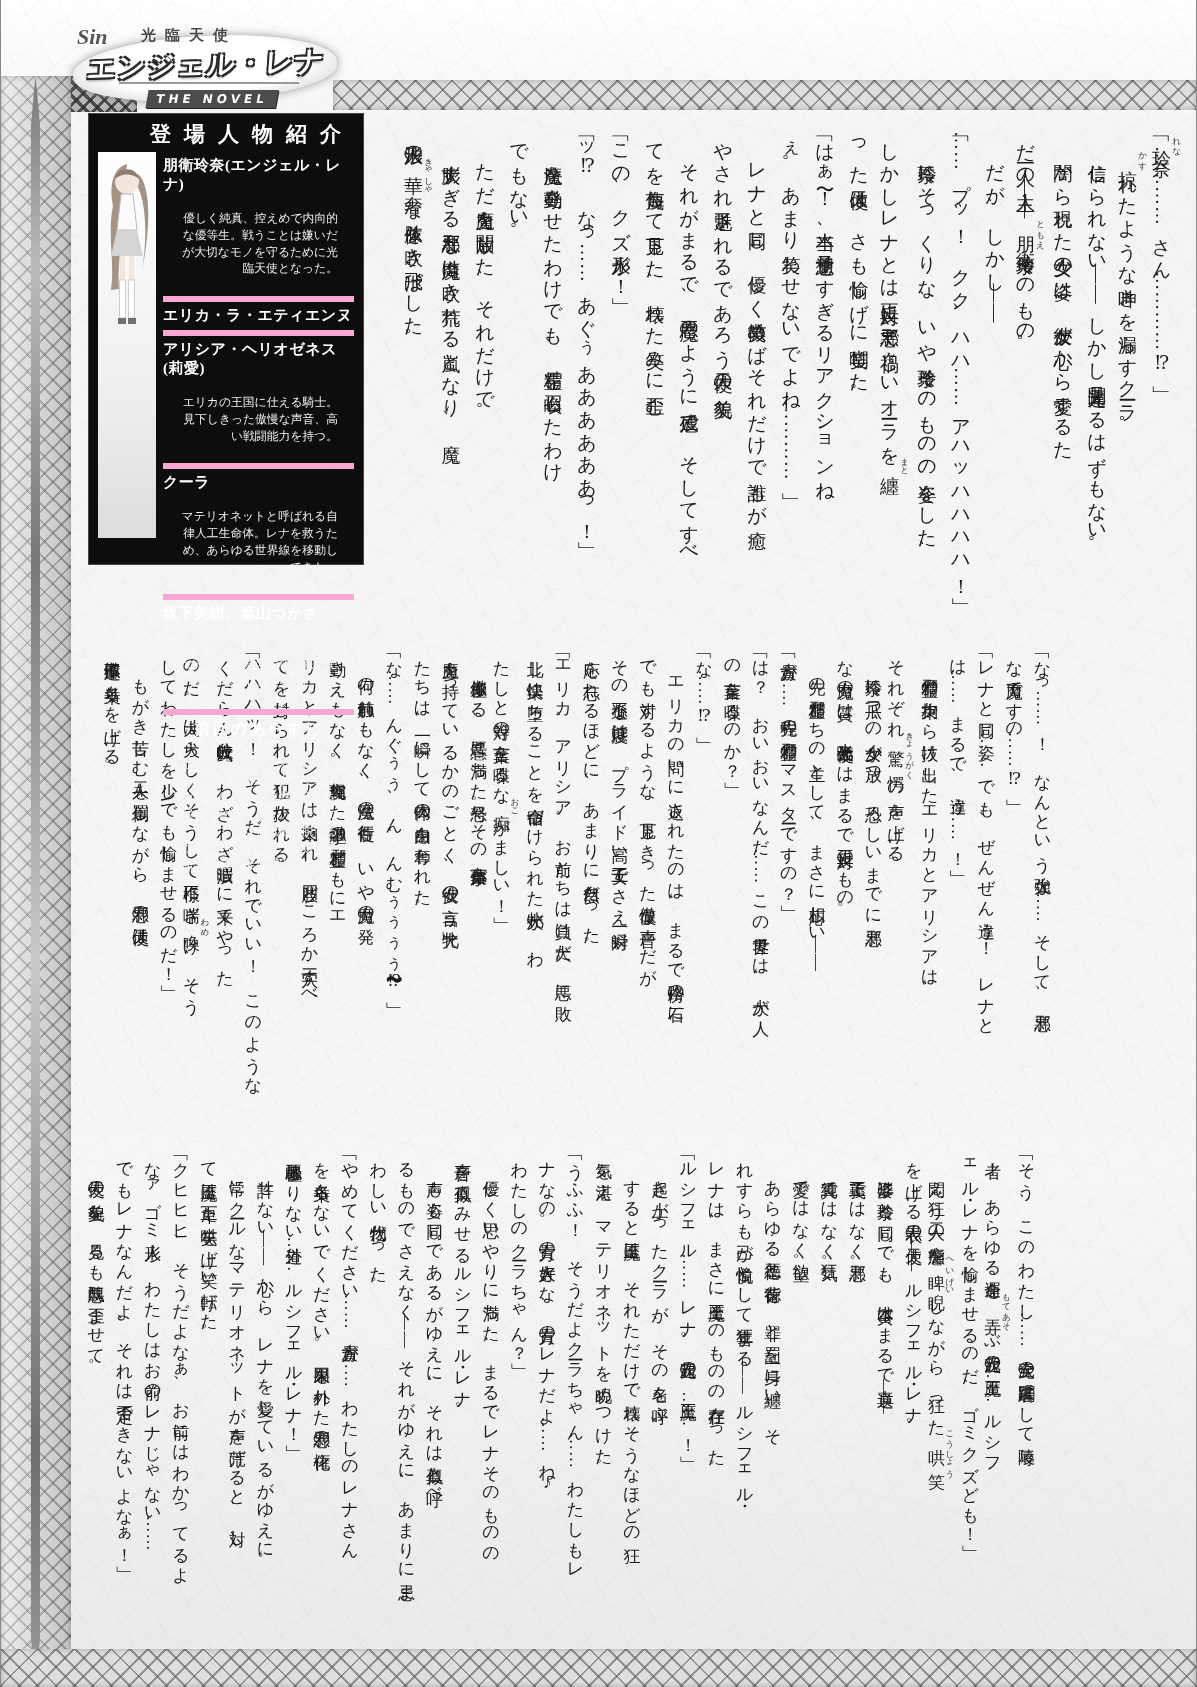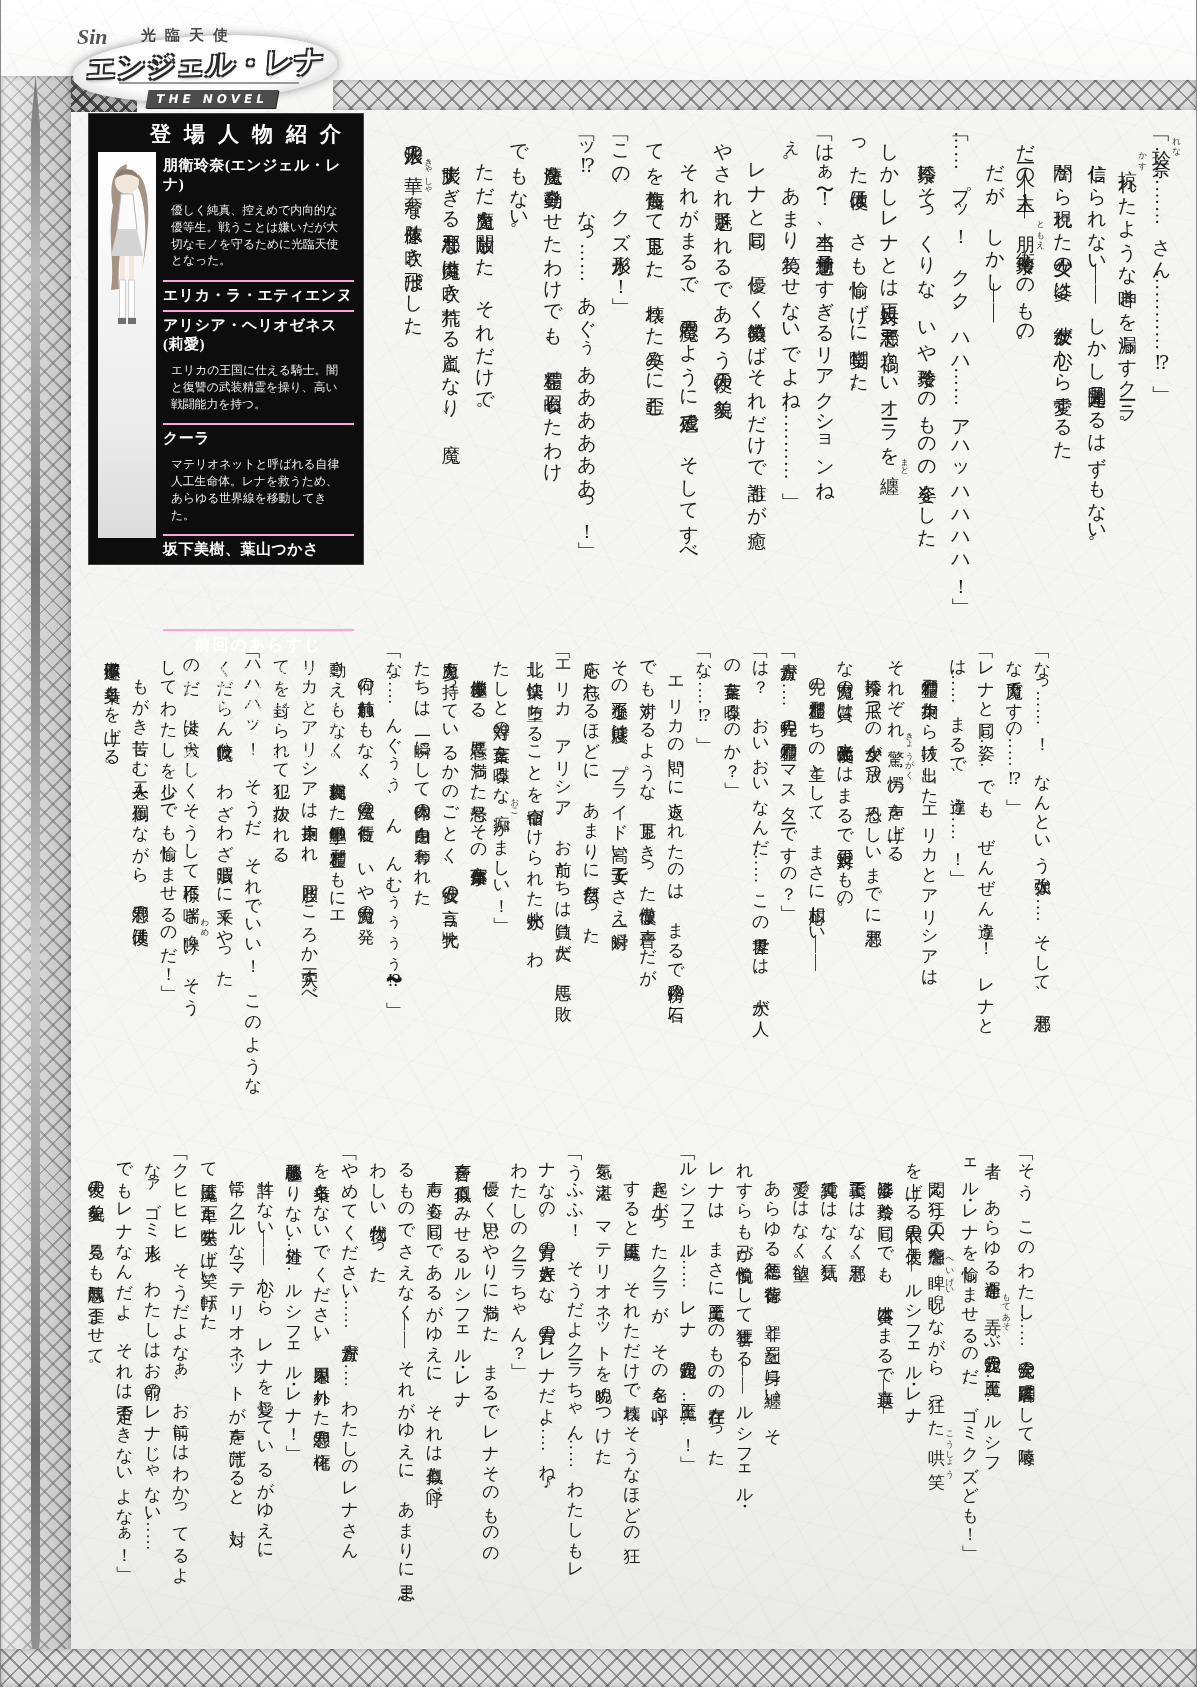--- a/index.html
+++ b/index.html
@@ -54,23 +54,23 @@
 
   
   #charbox{position:absolute;left:88px;top:114px;width:274px;height:450px;background:#0d0d0d;
     color:#fff;box-sizing:border-box;padding:5px 9px 4px;z-index:2;box-shadow:0 0 0 1px #444;}
   #charbox h2{margin:1px 0 4px;text-align:right;font-size:21px;font-weight:bold;
     letter-spacing:13px;white-space:nowrap;text-indent:13px;}
   #charbox .cols{display:flex;gap:7px;height:386px;}
   #illus{flex:none;width:58px;background:linear-gradient(#ffffff,#ececec 70%,#dcdcdc);overflow:hidden;}
   #entries{flex:1;display:flex;flex-direction:column;}
   .entry{padding:4px 0 3px;}
-  .entry + .entry, #synopsis{border-top:2px solid #f9a8d4;}
+  .entry + .entry, #synopsis{border-top:6px solid #f9a8d4;}
   .entry h3{margin:0 0 2px;font-size:15px;font-weight:bold;letter-spacing:.5px;}
-  .entry p,#synopsis p{margin:8px;font-size:11.8px;line-height:1.42;color:#f1f1f1;}
+  .entry p,#synopsis p{margin:16px;font-size:11.8px;line-height:1.42;color:#f1f1f1;text-align:right;}
   #synopsis{padding-top:4px;}
   #synopsis h3{margin:0 0 2px;text-align:center;font-size:16px;letter-spacing:2px;}
 
   
   .band{position:absolute;display:flex;flex-direction:row-reverse;justify-content:flex-start;}
   .col{flex:0 0 auto;writing-mode:vertical-rl;height:100%;letter-spacing:1px;}
   #band1 .col{width:34px;line-height:34px;font-size:19px;}
   #band2 .col,#band3 .col{width:28.2px;line-height:28.2px;font-size:17px;}
   .col ruby rt{font-size:8.5px;letter-spacing:0;color:#333;}
   #band1{top:130px;right:14px;height:494px;}
@@ -123,21 +123,21 @@
 
         <div class="entry">
             <h3>朋衛玲奈(エンジェル・レナ)</h3>
             <p>優しく純真、控えめで内向的な優等生。戦うことは嫌いだが大切なモノを守るために光臨天使となった。</p>
           </div>
           <div class="entry">
             <h3>エリカ・ラ・エティエンヌ</h3>
           </div>
           <div class="entry">
             <h3>アリシア・ヘリオゼネス(莉愛)</h3>
-            <p>エリカの王国に仕える騎士。闇と復讐の武装精霊を操り、高い戦闘能力を持つ。</p>
+            <p>エリカの王国に仕える騎士。見下しきった傲慢な声音、高い戦闘能力を持つ。</p>
           </div>
           <div class="entry">
             <h3>クーラ</h3>
             <p>マテリオネットと呼ばれる自律人工生命体。レナを救うため、あらゆる世界線を移動してきた。</p>
           </div>
           <div class="entry">
             <h3>坂下美樹、葉山つかさ</h3>
             <p>快活な美樹と優等生タイプのつかさ。玲奈の大切な親友でクラスメイトの少女たち。</p>
           </div>
           <div id="synopsis">

